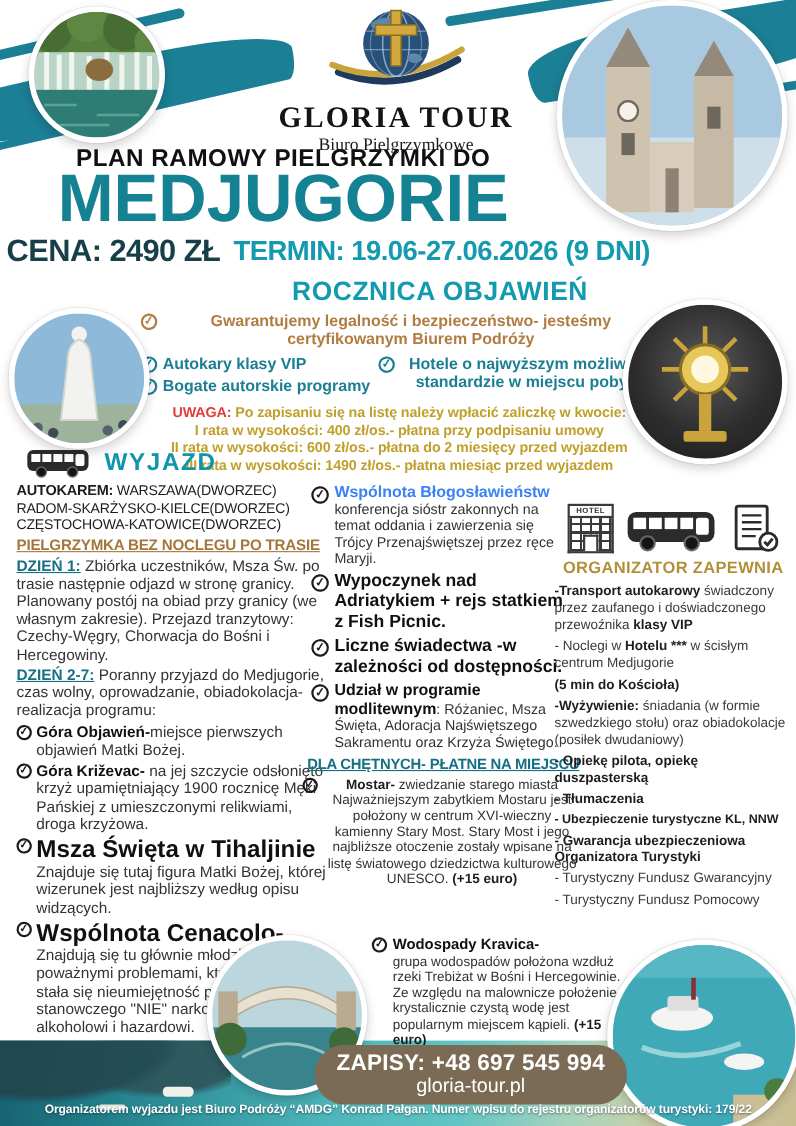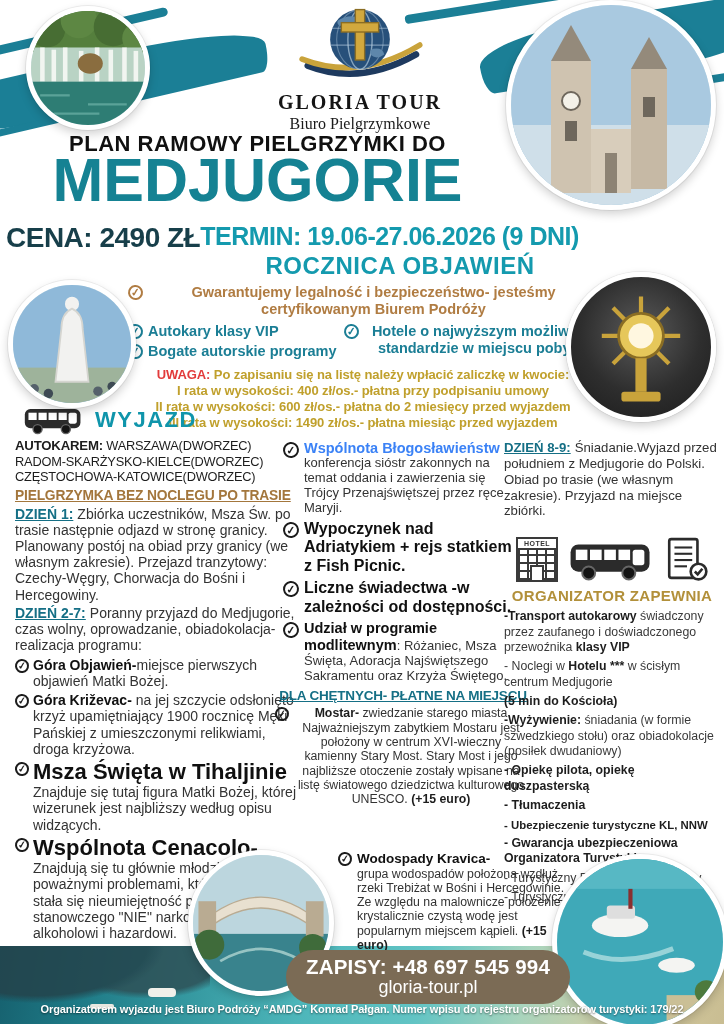--- a/index.html
+++ b/index.html
@@ -29,31 +29,31 @@
   .pc-church { left:506px; top:0; width:210px; height:210px; }
   .pc-statue { left:8px; top:280px; width:128px; height:128px; }
   .pc-monstrance { left:566px; top:272px; width:150px; height:150px;
     background:radial-gradient(circle at 50% 40%, #5a5a5a 0%, #2e2e2e 55%, #1b1b1b 100%); }
   .pc-mostar { left:188px; top:850px; width:146px; height:146px; z-index:6; }
   .pc-boats { left:552px; top:854px; width:176px; height:176px; z-index:6; }
 
   
   .logo { position:absolute; left:245px; top:4px; width:230px; text-align:center; z-index:2; }
   .globe-svg { width:132px; height:84px; }
-  .brand { font-family:"Liberation Serif", serif; font-size:20px; font-weight:700;
+  .brand { font-family:"Liberation Serif", serif; font-size:27px; font-weight:700;
     letter-spacing:2px; color:#141414; line-height:1; }
   .brand-sub { font-family:"Liberation Serif", serif; font-size:16px; color:#1a1a1a; margin-top:3px; }
 
   
   .plan-line { position:absolute; left:0; top:131px; width:515px; text-align:center;
     font-size:22px; font-weight:700; color:#101010; letter-spacing:.5px; z-index:2; }
   .title { position:absolute; left:0; top:148px; width:515px; text-align:center;
     font-size:61px; font-weight:700; color:#158293; line-height:1.05; z-index:2; letter-spacing:0; }
-  .price-row { position:absolute; left:6px; top:222px; width:714px; display:flex;
-    align-items:flex-start; gap:0; white-space:nowrap; z-index:2; }
+  .price-row { position:absolute; left:6px; top:212px; width:714px; display:flex;
+    align-items:center; gap:12px; white-space:nowrap; z-index:2; }
   .price { font-size:28px; font-weight:700; color:#173f4a; letter-spacing:-.5px; }
   .term  { font-size:25px; font-weight:700; color:#149aae; letter-spacing:-.5px; }
   .anniversary { position:absolute; left:150px; top:252px; width:500px; text-align:center;
     font-size:24px; font-weight:700; color:#149aae; letter-spacing:.5px; z-index:2; }
 
   
   .chk { display:inline-flex; align-items:center; justify-content:center;
     width:15px; height:15px; border:2px solid currentColor; border-radius:50%;
     font-size:11px; font-weight:700; flex:none; transform:rotate(-6deg); line-height:1; }
 
@@ -365,23 +365,20 @@
     </div>
   </div>
 
   <div class="kravica">
     <span class="chk">✓</span>
     <div><span class="ktitle">Wodospady Kravica-</span><br>
       <span>grupa wodospadów położona wzdłuż rzeki Trebiżat w Bośni i Hercegowinie. Ze względu na malownicze położenie i krystalicznie czystą wodę jest popularnym miejscem kąpieli. </span><span class="b">(+15 euro)</span></div>
   </div>
 
   <div class="col-right">
-    <div class="para">
-      <span class="day-label">DZIEŃ 8-9:</span><span>Śniadanie.Wyjazd przed południem z Medjugorie do Polski. Obiad po trasie (we własnym zakresie). Przyjazd na miejsce zbiórki.</span>
-    </div>
     <div class="icons-row">
       <div class="hotel-icon">
         <div class="hotel-sign">HOTEL</div>
         <div class="hotel-body"></div>
       </div>
       <svg width="88" height="44" viewBox="0 0 68 34">
         <rect x="2" y="5" rx="6" width="61" height="21" fill="#2b2b2b"></rect>
         <rect x="6" y="9" width="9" height="8" fill="#fff"></rect>
           <rect x="17" y="9" width="9" height="8" fill="#fff"></rect>
         <rect x="28" y="9" width="9" height="8" fill="#fff"></rect>

